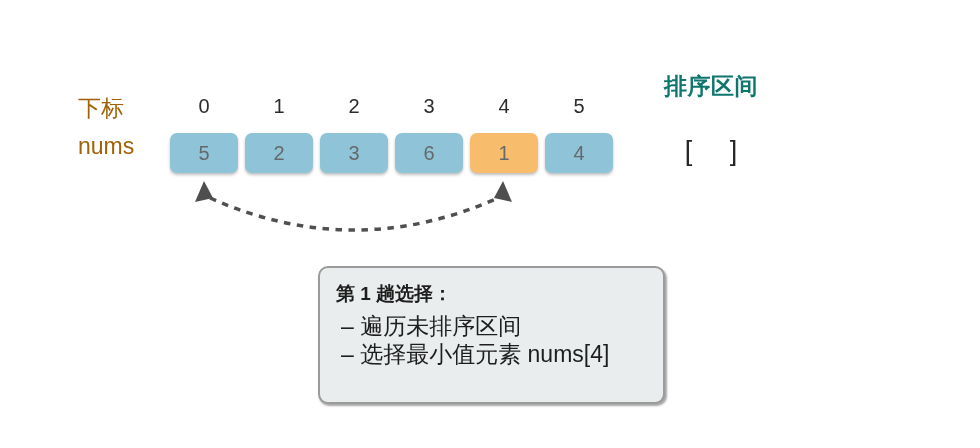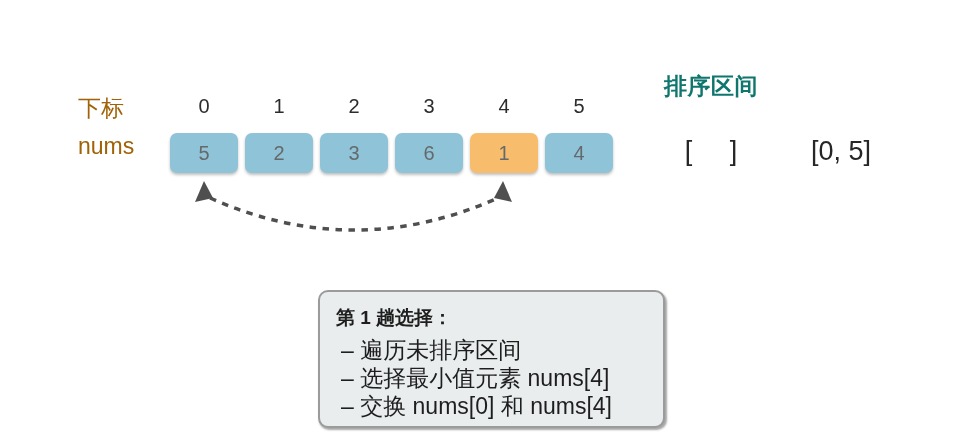--- a/index.html
+++ b/index.html
@@ -44,21 +44,21 @@
   
   .arrow{position:absolute;left:180px;top:170px;width:340px;height:70px;}
   .arrow .arc{fill:none;stroke:var(--arrow,#4f4f4f);stroke-width:3.5;stroke-dasharray:6.5 6.5;}
   .arrow .ah{fill:var(--arrow,#4f4f4f);stroke:none;}
 
   
   .note{
     position:absolute;left:318px;top:266px;width:347px;height:138px;box-sizing:border-box;
     background:var(--note-bg,#E9EDEE);border:2px solid var(--note-border,#9B9B9B);
     border-radius:10px;box-shadow:1.5px 2px 2px rgba(0,0,0,0.35);
-    padding:14px 16px 0 16px;color:var(--note-text,#1e1e1e);margin-top:24px;
+    padding:14px 16px 0 16px;color:var(--note-text,#1e1e1e);
   }
   .note-title{font-size:19px;font-weight:700;line-height:24px;margin-bottom:6px;}
   .note-item{font-size:23px;line-height:28px;padding-left:5px;}
 </style>
 </head>
 <body>
 
 <div class="stage">
 
   <div class="hdr sorted-hdr">排序区间</div>
@@ -78,28 +78,26 @@
   <div class="cells">
     <div class="cell">5</div>
     <div class="cell">2</div>
     <div class="cell">3</div>
     <div class="cell">6</div>
     <div class="cell hl">1</div>
     <div class="cell">4</div>
   </div>
 
   <div class="ival sorted-ival">[     ]</div>
-  <div class="ival unsorted-ival">[0, 5]</div>
 
   <svg class="arrow" viewBox="0 0 340 70" xmlns="http://www.w3.org/2000/svg" aria-hidden="true">
     <path class="arc" d="M 30 28 Q 174 92 318 28"></path>
     <polygon class="ah" points="24,11 15,32 33,28"></polygon>
     <polygon class="ah" points="323,11 314,28 332,32"></polygon>
   </svg>
 
   <div class="note">
     <div class="note-title">第 1 趟选择：</div>
     <div class="note-item">– 遍历未排序区间</div>
     <div class="note-item">– 选择最小值元素 nums[4]</div>
-    <div class="note-item">– 交换 nums[0] 和 nums[4]</div>
   </div>
 
 </div>
 
 </body></html>

